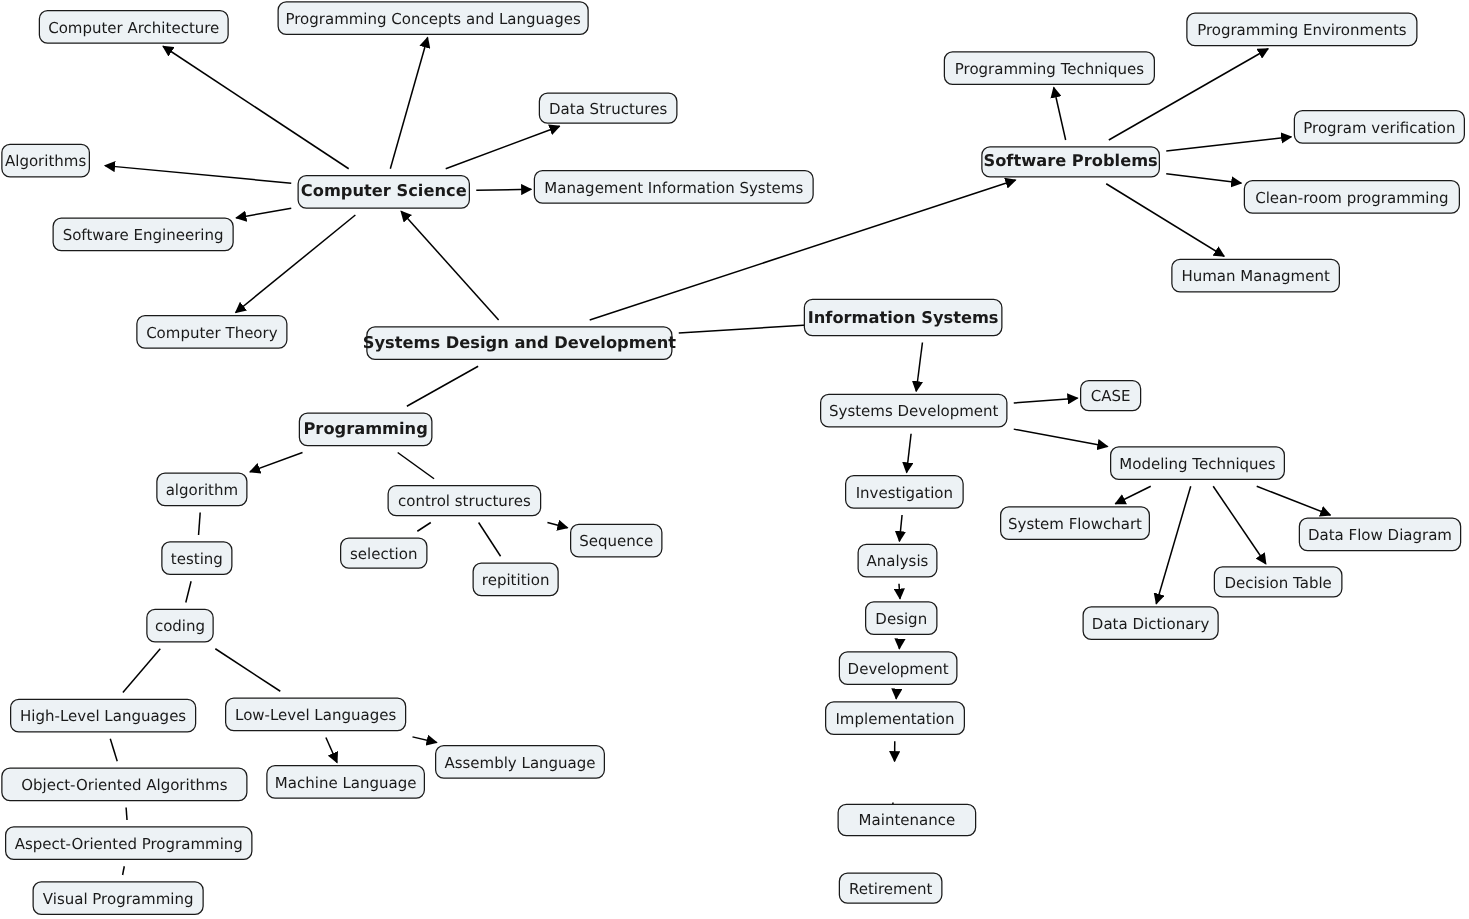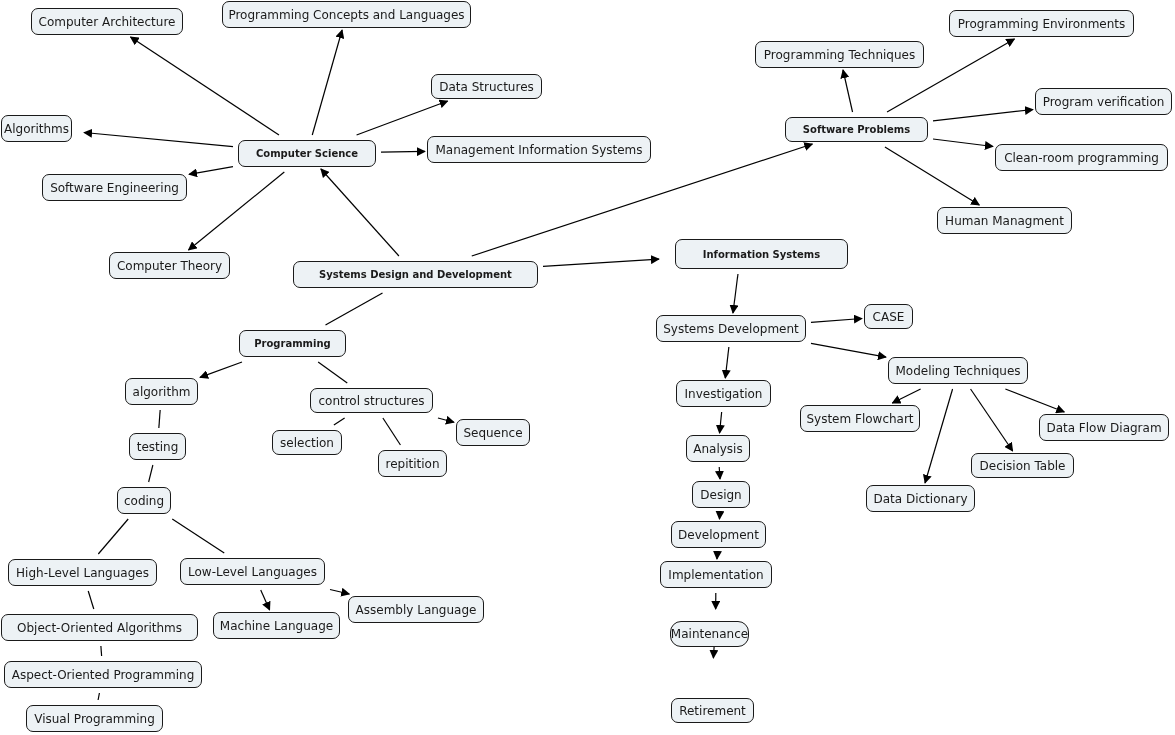--- a/index.html
+++ b/index.html
@@ -3,21 +3,21 @@
 <meta charset="utf-8">
 <style>
   html, body { margin:0; padding:0; background:#ffffff; }
   body { width:1175px; height:735px; position:relative; overflow:hidden;
          font-family:"DejaVu Sans", "Liberation Sans", sans-serif; }
   #edges { position:absolute; left:0; top:0; width:1175px; height:735px; }
   .node { position:absolute; box-sizing:border-box; background:#edf2f5;
           border:1px solid #1a1a1a; border-radius:7px; font-size:12px; color:#1a1a1a;
           display:flex; align-items:center; justify-content:center; white-space:nowrap;
           cursor:pointer; }
-  .node.bold { font-weight:bold; font-size:10px; }
+  .node.bold { font-weight:bold; font-size:13px; }
 </style>
 </head>
 <body>
 
 <svg id="edges" xmlns="http://www.w3.org/2000/svg">
   <defs>
     <marker id="arrowhead" viewBox="0 0 10 10" refX="9" refY="5" markerWidth="9" markerHeight="9" markerUnits="userSpaceOnUse" orient="auto">
       <path d="M0,0 L10,5 L0,10 z" fill="#000"></path>
     </marker>
   </defs>
@@ -151,21 +151,21 @@
     </div>
     <div class="node" style="left: 1035px; top: 88px; width: 137px; height: 27px;">
       <span>Program verification</span>
     </div>
     <div class="node" style="left: 995px; top: 144px; width: 173px; height: 27px;">
       <span>Clean-room programming</span>
     </div>
     <div class="node" style="left: 937px; top: 207px; width: 135px; height: 27px;">
       <span>Human Managment</span>
     </div>
-    <div class="node bold" style="left: 675px; top: 239px; width: 173px; height: 30px;">
+    <div class="node bold" style="left: 643px; top: 239px; width: 159px; height: 30px;">
       <span>Information Systems</span>
     </div>
     <div class="node" style="left: 656px; top: 315px; width: 150px; height: 27px;">
       <span>Systems Development</span>
     </div>
     <div class="node" style="left: 864px; top: 304px; width: 49px; height: 25px;">
       <span>CASE</span>
     </div>
     <div class="node" style="left: 888px; top: 357px; width: 140px; height: 27px;">
       <span>Modeling Techniques</span>
@@ -190,19 +190,19 @@
     </div>
     <div class="node" style="left: 692px; top: 481px; width: 58px; height: 27px;">
       <span>Design</span>
     </div>
     <div class="node" style="left: 671px; top: 521px; width: 95px; height: 27px;">
       <span>Development</span>
     </div>
     <div class="node" style="left: 660px; top: 561px; width: 112px; height: 27px;">
       <span>Implementation</span>
     </div>
-    <div class="node" style="left: 670px; top: 621px; width: 79px; height: 26px; border-radius: 11px;">
+    <div class="node" style="left: 670px; top: 643px; width: 111px; height: 26px;">
       <span>Maintenance</span>
     </div>
     <div class="node" style="left: 671px; top: 660px; width: 83px; height: 25px; margin-top: 38px;">
       <span>Retirement</span>
     </div>
   </div>
 
 </body></html>

